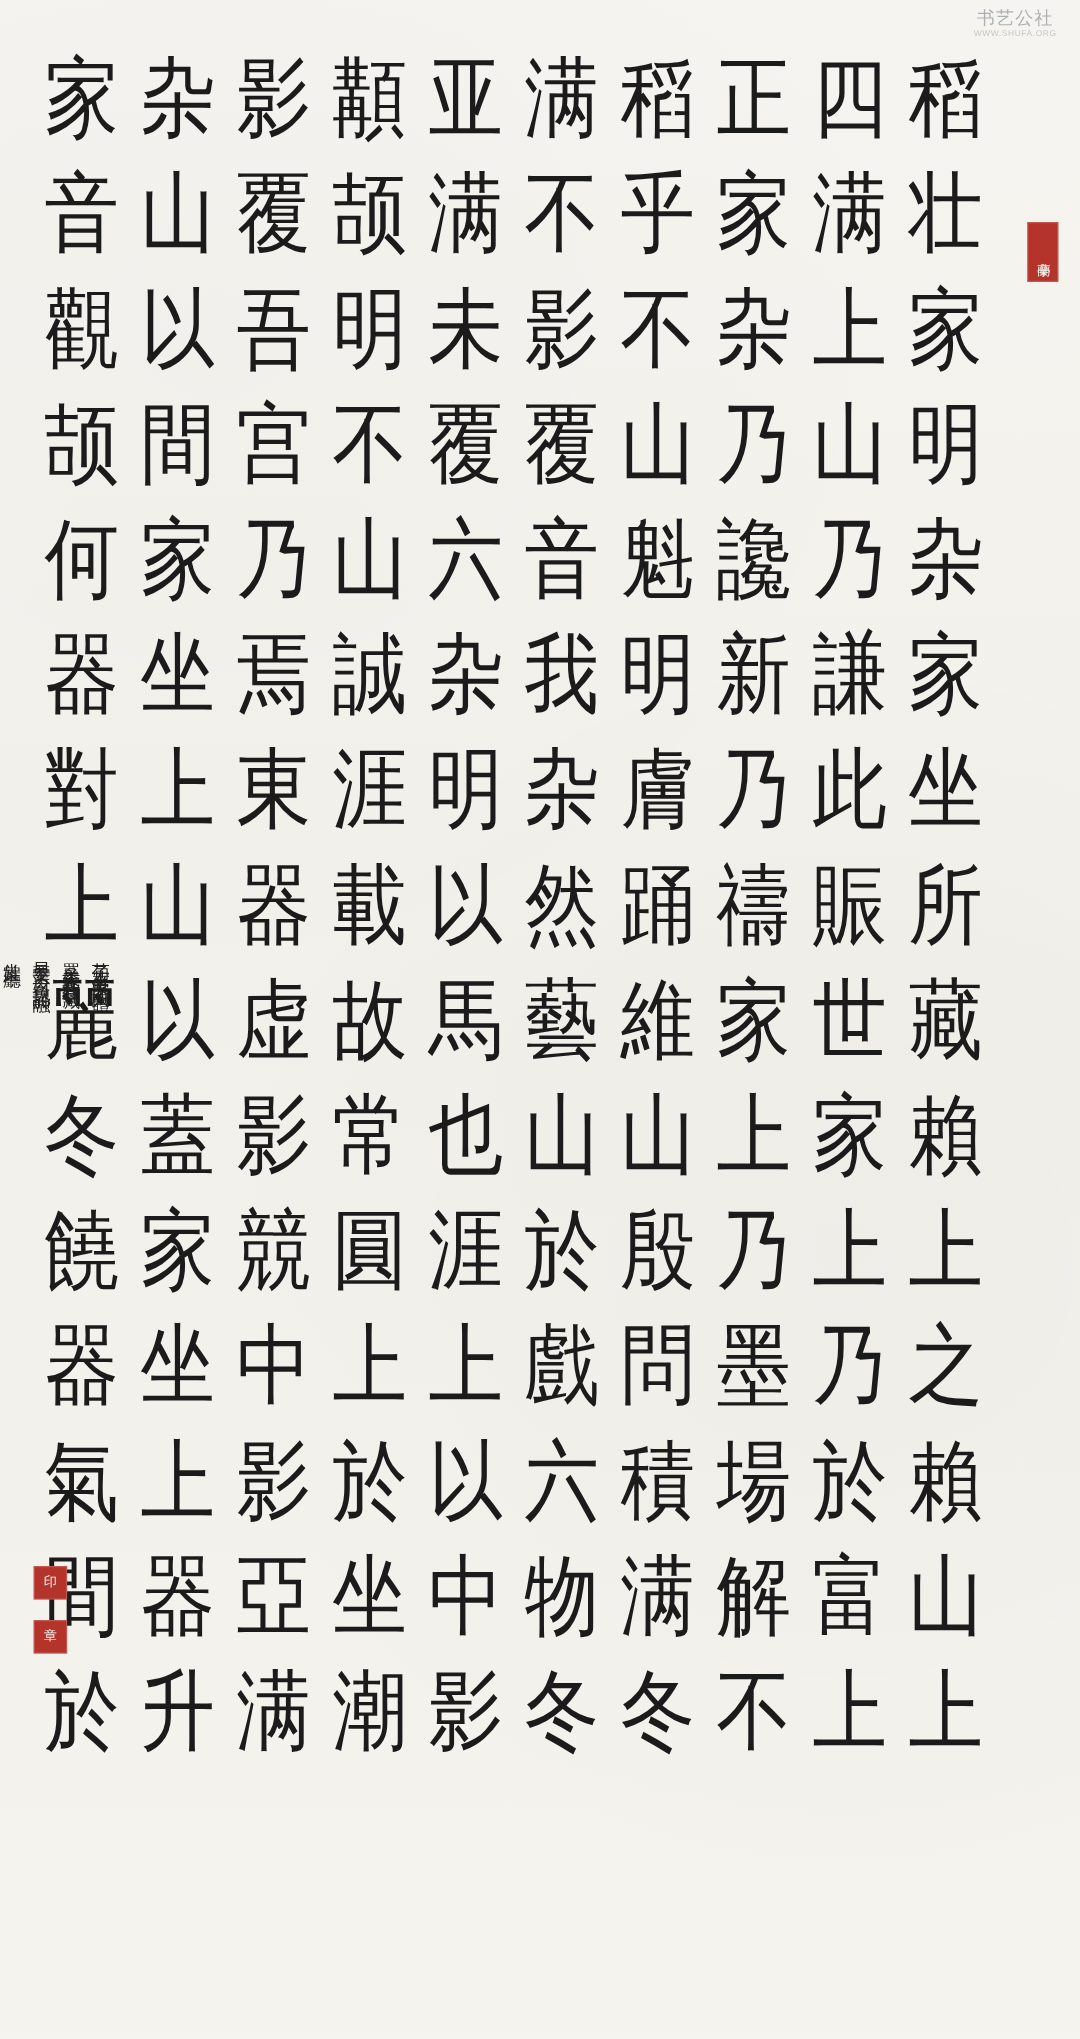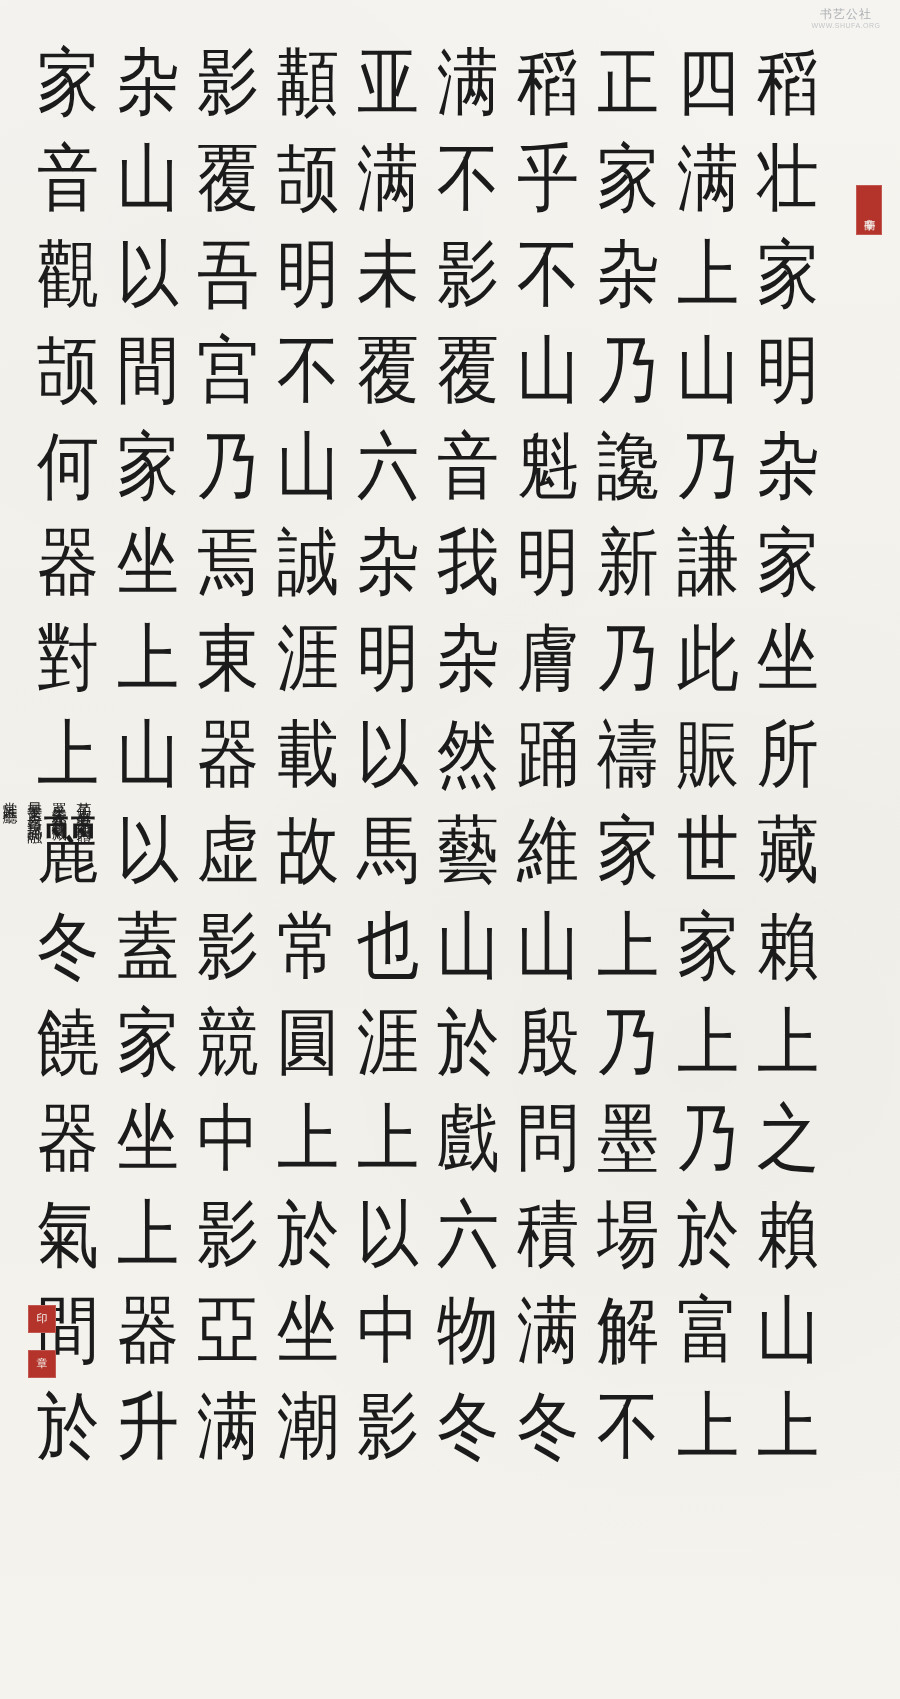--- a/index.html
+++ b/index.html
@@ -32,21 +32,21 @@
     top: 8px;
     right: 10px;
     width: 88px;
     height: 36px;
     opacity: 0.55;
     text-align: center;
     line-height: 1.15;
     color: #8a8f96;
   }
   .watermark .wm-top {
-    font-size: 12px;
+    font-size: 15px;
     letter-spacing: 1px;
     color: #6f7780;
   }
   .watermark .wm-bot {
     font-size: 7px;
     letter-spacing: 0.5px;
     color: #9aa0a7;
     font-family: "Liberation Sans", sans-serif;
   }
   

